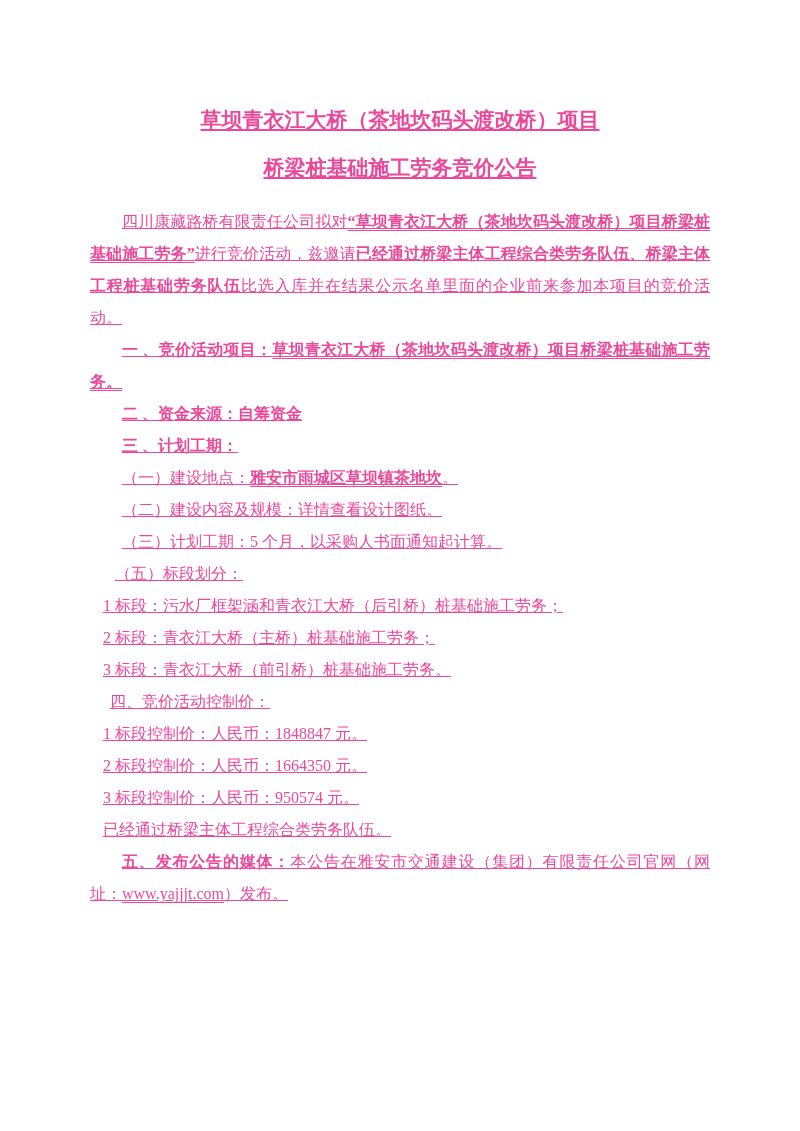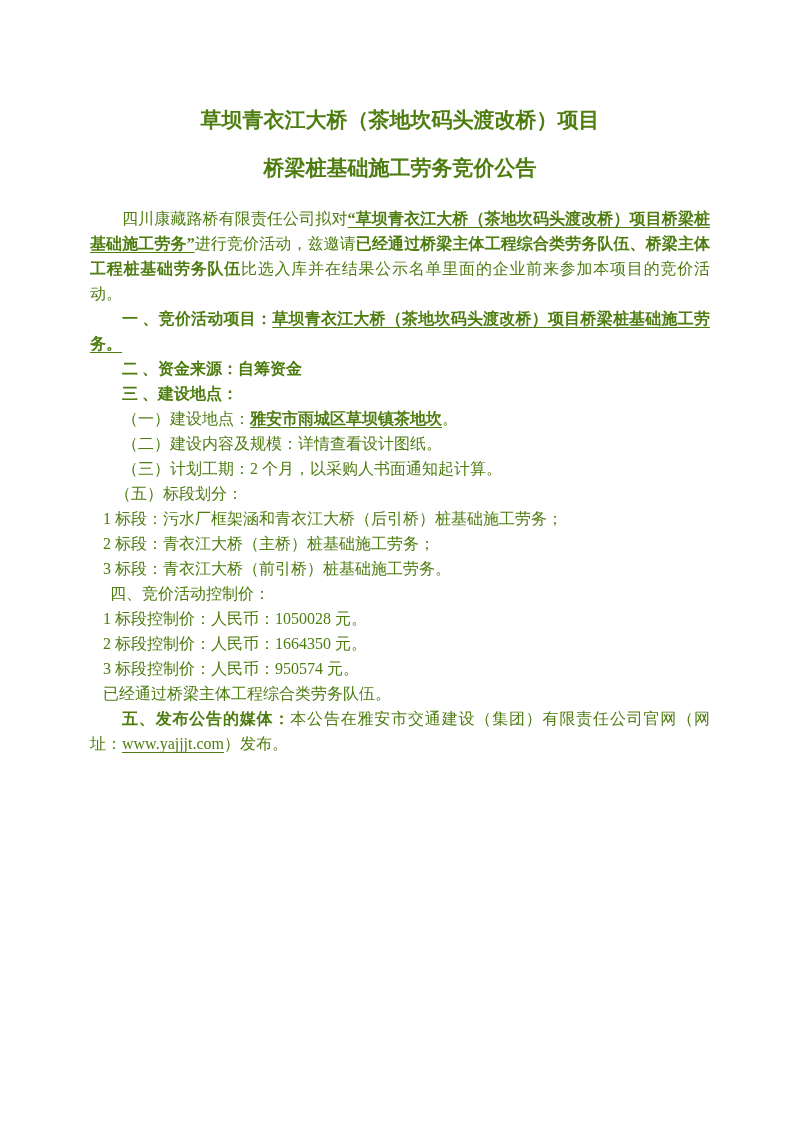--- a/index.html
+++ b/index.html
@@ -3,37 +3,38 @@
 <meta charset="utf-8">
 <style>
   html, body { margin: 0; padding: 0; background: #ffffff; }
   .page {
     position: relative;
     width: 800px;
     height: 1010px;
     background: #ffffff;
     box-sizing: border-box;
     font-family: "Liberation Serif", "DejaVu Serif", serif;
-    color: #4d7c0f;
+    color: #ec4899;
     overflow: hidden;
+    text-decoration: underline;
   }
   .content {
     padding: 106px 90px 0 90px;
   }
   .title {
     font-size: 21px;
     font-weight: bold;
     text-align: center;
     line-height: 28px;
     margin: 0 0 20px 0;
   }
   .title2 { margin-bottom: 24px; }
   .para {
     font-size: 16px;
-    line-height: 25px;
+    line-height: 32px;
     margin: 0;
     text-align: justify;
   }
   .ind2  { text-indent: 32px; } 
   .ind15 { text-indent: 25px; }
   .ind12 { text-indent: 20px; }
   .ind1  { text-indent: 13px; }
   .b { font-weight: bold; }
   .u { text-decoration: underline; text-underline-offset: 3px; }
 </style>
@@ -45,38 +46,38 @@
 
     <div class="title">草坝青衣江大桥（茶地坎码头渡改桥）项目</div>
     <div class="title title2">桥梁桩基础施工劳务竞价公告</div>
 
     <p class="para ind2"><span>四川康藏路桥有限责任公司拟对</span><span class="b u">“草坝青衣江大桥（茶地坎码头渡改桥）项目桥梁桩基础施工劳务”</span><span>进行竞价活动，兹邀请</span><span class="b">已经通过桥梁主体工程综合类劳务队伍、桥梁主体工程桩基础劳务队伍</span><span>比选入库并在结果公示名单里面的企业前来参加本项目的竞价活动。</span></p>
 
     <p class="para ind2"><span class="b">一 、竞价活动项目：</span><span class="b u">草坝青衣江大桥（茶地坎码头渡改桥）项目桥梁桩基础施工劳务。</span></p>
 
     <p class="para ind2 b"><span>二 、资金来源：</span><span>自筹资金</span></p>
 
-    <p class="para ind2 b"><span>三 、建设地点：</span></p>
+    <p class="para ind2 b"><span>三 、计划工期：</span></p>
 
     <p class="para ind2"><span>（一）建设地点：</span><span class="b u">雅安市雨城区草坝镇茶地坎</span><span>。</span></p>
 
     <p class="para ind2">（二）建设内容及规模：详情查看设计图纸。</p>
 
-    <p class="para ind2">（三）计划工期：2 个月，以采购人书面通知起计算。</p>
+    <p class="para ind2">（三）计划工期：5 个月，以采购人书面通知起计算。</p>
 
 
     <p class="para ind15">（五）标段划分：</p>
 
     <p class="para ind1">1 标段：污水厂框架涵和青衣江大桥（后引桥）桩基础施工劳务；</p>
     <p class="para ind1">2 标段：青衣江大桥（主桥）桩基础施工劳务；</p>
     <p class="para ind1">3 标段：青衣江大桥（前引桥）桩基础施工劳务。</p>
 
     <p class="para ind12">四、竞价活动控制价：</p>
 
-    <p class="para ind1">1 标段控制价：人民币：1050028 元。</p>
+    <p class="para ind1">1 标段控制价：人民币：1848847 元。</p>
     <p class="para ind1">2 标段控制价：人民币：1664350 元。</p>
     <p class="para ind1">3 标段控制价：人民币：950574 元。</p>
     <p class="para ind1">已经通过桥梁主体工程综合类劳务队伍。</p>
 
     <p class="para ind2"><span class="b">五、发布公告的媒体：</span><span>本公告在雅安市交通建设（集团）有限责任公司官网（网址：</span><span class="u">www.yajjjt.com</span><span>）发布。</span></p>
 
 
 
   </div>
 </div>

